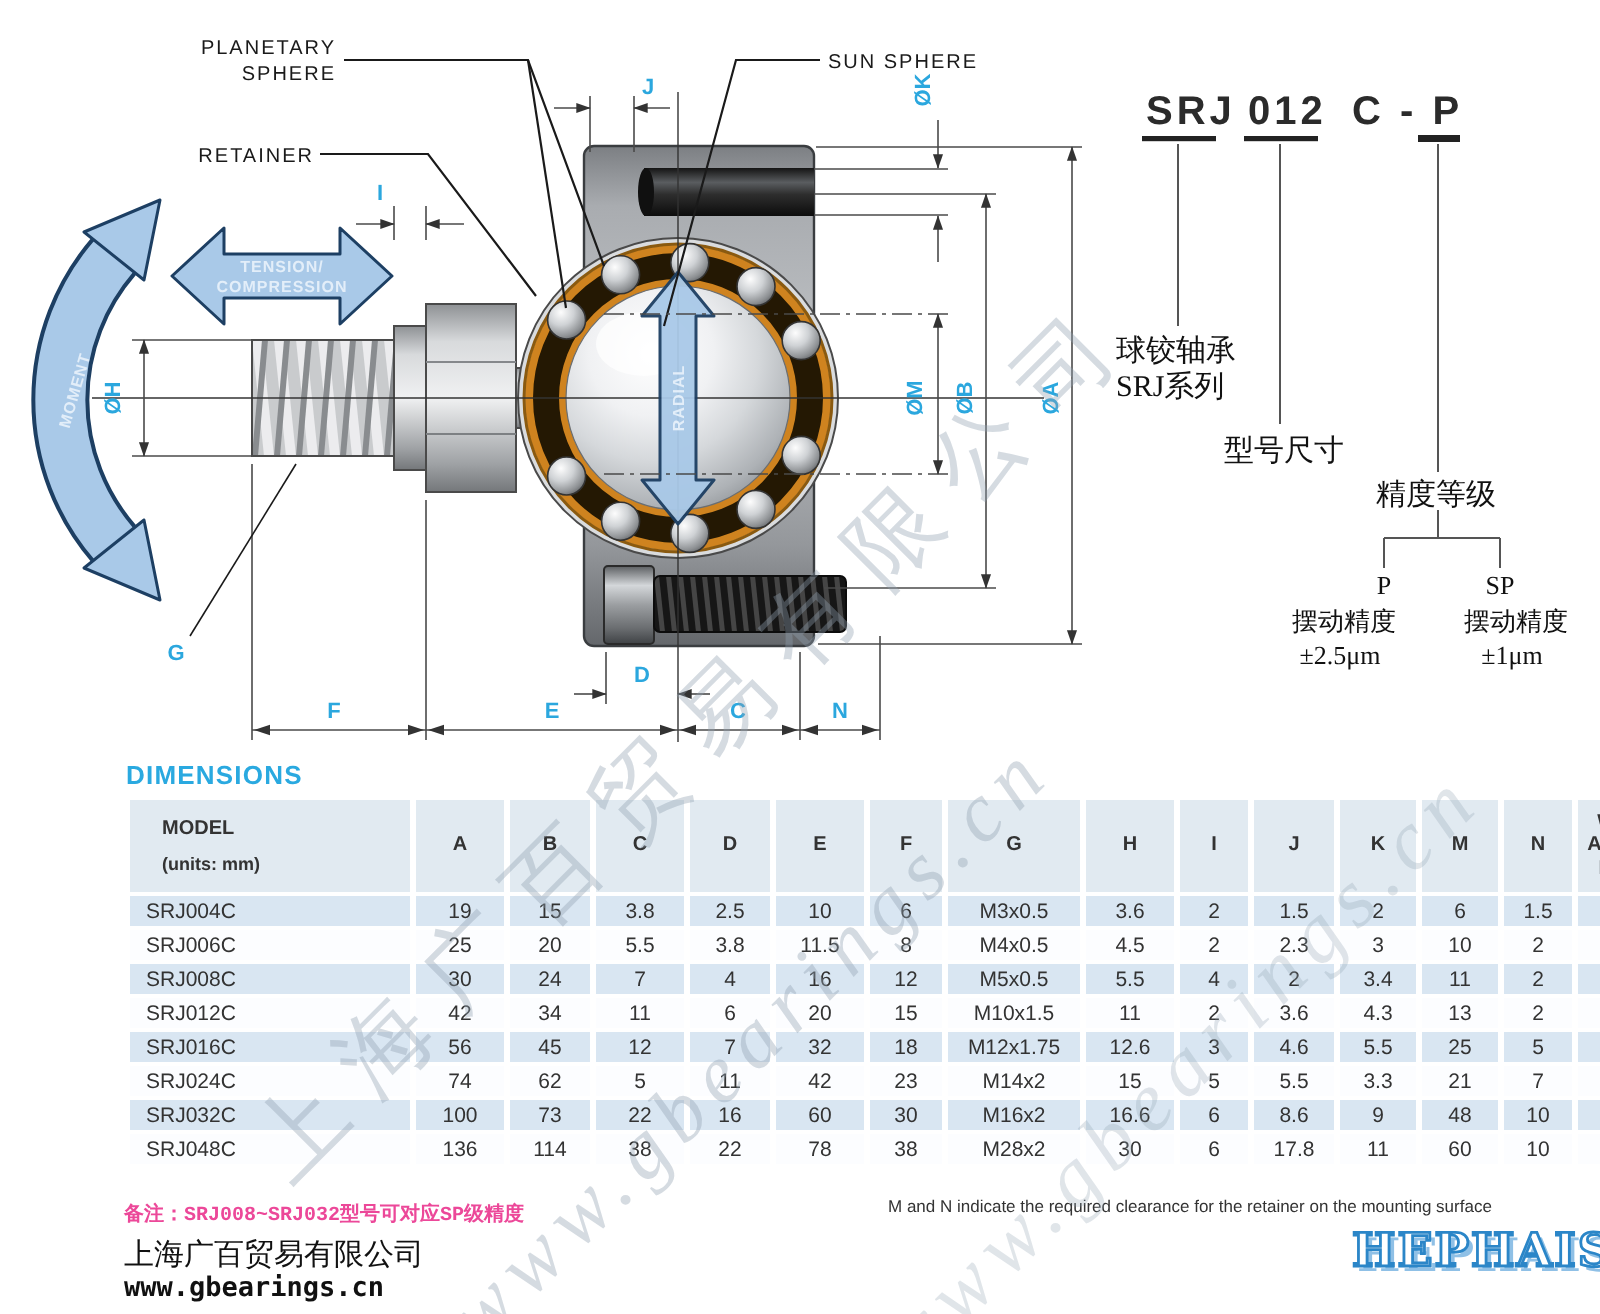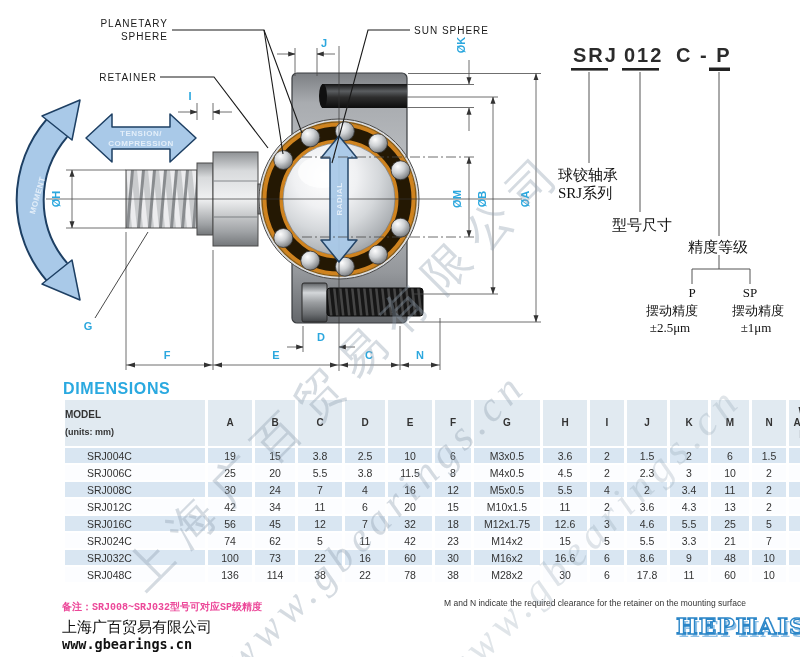--- a/index.html
+++ b/index.html
@@ -5,32 +5,32 @@
   html,body{margin:0;padding:0;background:#fff;}
   #page{position:relative;width:800px;height:657px;background:#fff;overflow:hidden;
         font-family:"Liberation Sans",sans-serif;}
   svg text{font-family:"Liberation Sans",sans-serif;}
   .dimletter{fill:#2ba7de;font-size:11px;font-weight:bold;}
   .leaderlabel{fill:#1a1a1a;font-size:10px;letter-spacing:1px;}
   .arrowtext{fill:#e3eef9;font-size:8px;font-weight:bold;letter-spacing:.5px;}
   .pn-big{fill:#2b2b2b;font-size:20px;font-weight:600;letter-spacing:2px;}
   .pn-cjk{fill:#111;font-size:15px;font-family:"Liberation Serif",serif;}
   .pn-small{fill:#111;font-size:13px;font-family:"Liberation Serif",serif;}
-  #dimensions-title{position:absolute;left:63px;top:380px;color:#2aa9e0;font-size:16px;
+  #dimensions-title{position:absolute;left:63px;top:380px;color:#2aa9e0;font-size:13px;
         letter-spacing:.6px;font-weight:600;}
   #dim-table{position:absolute;left:62px;top:398px;width:733px;border-collapse:separate;
         border-spacing:3px 2px;table-layout:fixed;}
   #dim-table th{background:#e1eaf1;font-size:10px;color:#333;height:46px;text-align:center;
         font-weight:bold;line-height:1.15;padding:0 1px;vertical-align:middle;}
-  #dim-table th.model{text-align:left;padding-left:0;}
+  #dim-table th.model{text-align:left;padding-left:16px;}
   .hunits{font-weight:bold;font-size:9px;margin-top:7px;}
   #dim-table td{background:#fcfdff;font-size:10.5px;color:#333;text-align:center;
         height:13px;padding:1px 0;}
   #dim-table tbody tr:nth-child(odd) td{background:#d9e6f2;}
-  #dim-table td.model{text-align:left;padding-left:22px;}
+  #dim-table td.model{text-align:left;padding-left:8px;}
   .wm{position:absolute;pointer-events:none;z-index:30;white-space:nowrap;
         transform-origin:0 0;transform:rotate(-45deg);color:rgba(145,160,176,.38);}
   #wm1{left:112px;top:560px;font-size:46px;letter-spacing:14px;font-family:"Liberation Serif",serif;}
   #wm2{left:215px;top:648px;font-size:42px;letter-spacing:6px;font-style:italic;font-family:"Liberation Serif",serif;}
   #wm3{left:430px;top:662px;font-size:42px;letter-spacing:6px;font-style:italic;font-family:"Liberation Serif",serif;color:rgba(145,160,176,.28);}
   #footer-note{position:absolute;left:62px;top:600px;font-size:10px;font-weight:bold;
         color:#ec4899;font-family:Liberation Mono, monospace;}
   #footer-company{position:absolute;left:62px;top:618px;font-size:15px;color:#111;
         font-family:"Liberation Serif",serif;}
   #footer-site{position:absolute;left:62px;top:636px;font-size:13.5px;font-weight:bold;

